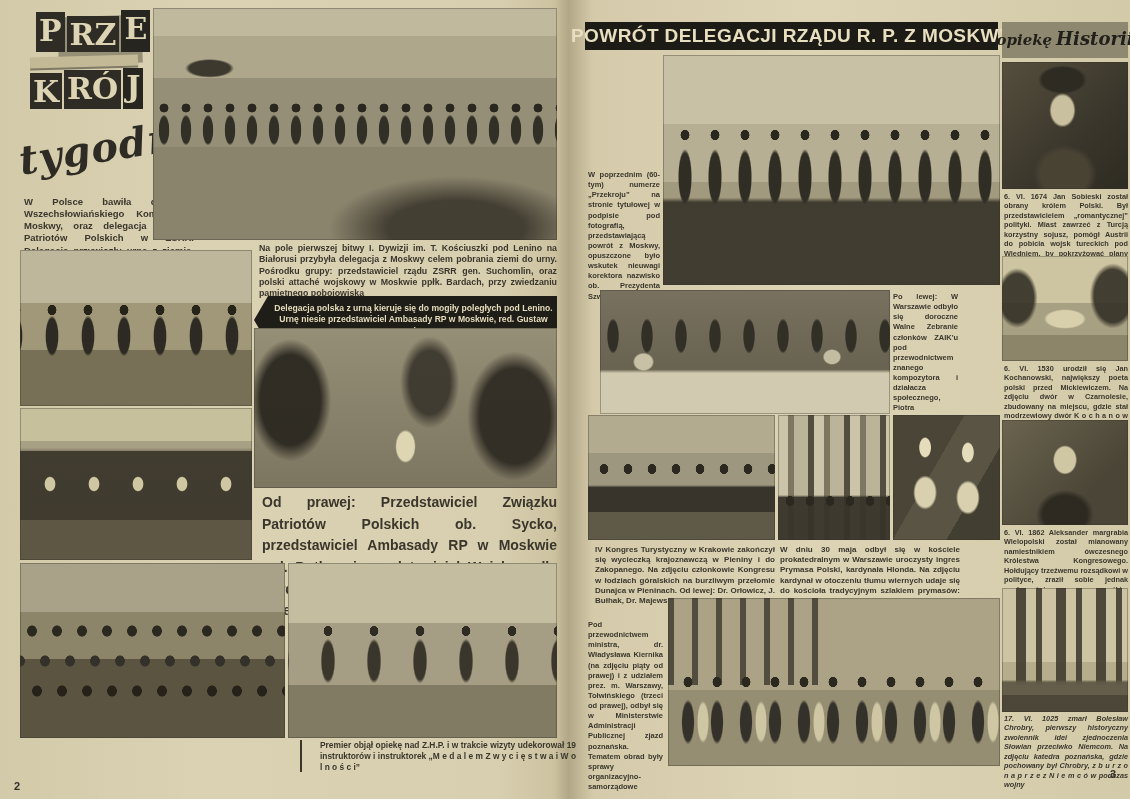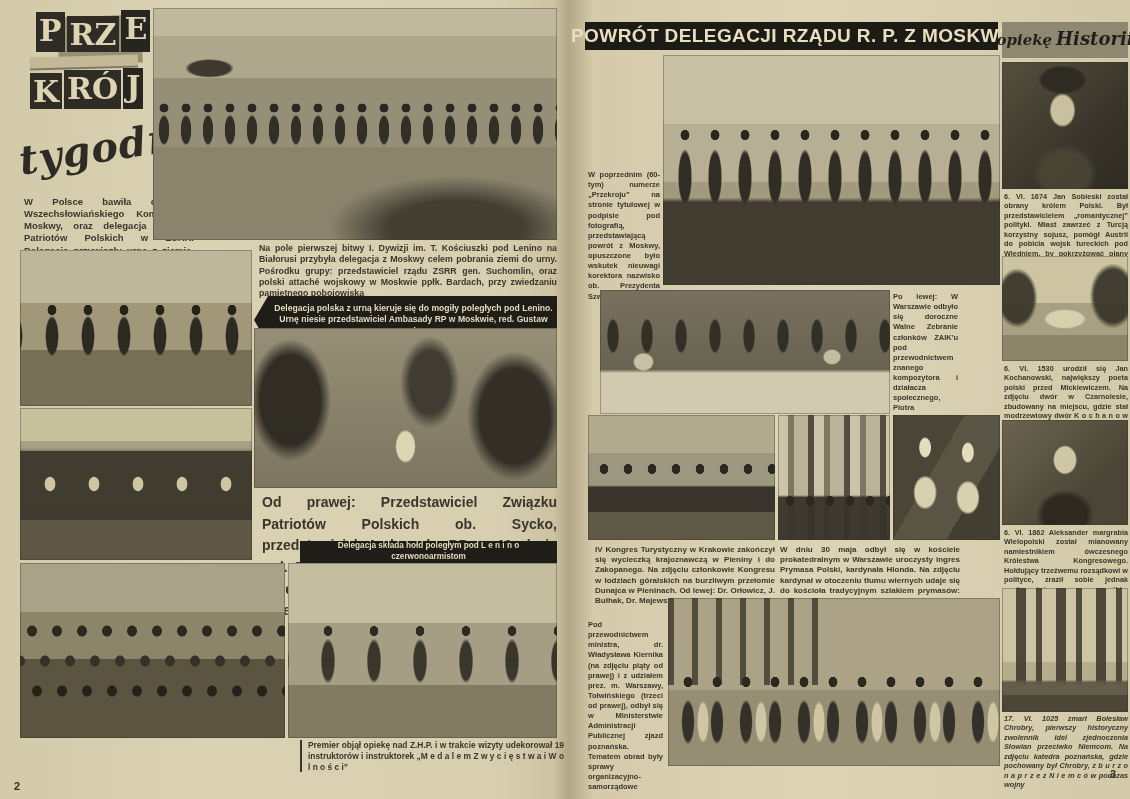--- a/index.html
+++ b/index.html
@@ -26,21 +26,21 @@
   .logo-r2 span:nth-child(1){margin-top:3px;} .logo-r2 span:nth-child(3){background:#27251f;margin-top:-2px;}
   .script-week{left:18px;top:122px;width:190px;font-family:"DejaVu Serif",serif;font-style:italic;font-weight:700;
     font-size:40px;color:#2e2b24;transform:rotate(-9deg);letter-spacing:1px;}
   .intro{left:24px;top:196px;width:170px;font-size:9.5px;}
   .cap-top{left:259px;top:243px;width:298px;font-size:8.8px;}
   .banner1{left:254px;top:296px;width:303px;height:48px;font-size:8.6px;
     clip-path:polygon(0 50%,14px 0,100% 0,100% 100%,14px 100%);padding-left:16px;box-sizing:border-box;}
   .cap-mid{left:262px;top:492px;width:295px;font-size:14px;line-height:1.55;}
   .banner2{left:300px;top:541px;width:257px;height:22px;font-size:8.2px;}
   .cap-bl{left:24px;top:740px;width:258px;font-size:8.4px;border-left:2px solid #3a362c;padding-left:6px;}
-  .cap-br{left:300px;top:740px;width:256px;font-size:8.4px;border-left:2px solid #3a362c;padding-left:6px;}
+  .cap-br{left:300px;top:740px;width:256px;font-size:8.4px;border-left:2px solid #3a362c;padding-left:18px;}
   .pagenum{font-size:11px;font-weight:700;color:#33302a;}
 
   
   .headline{left:585px;top:22px;width:413px;height:28px;background:#1d1b16;color:#e8dfc0;
     display:flex;align-items:center;justify-content:center;font-weight:700;font-size:19px;letter-spacing:.4px;white-space:nowrap;}
   .hist-head{left:1002px;top:22px;width:126px;height:36px;background:#8f8871;color:#211f1a;
     display:flex;align-items:baseline;justify-content:center;gap:4px;padding-top:6px;box-sizing:border-box;}
   .hist-head .s1{font-family:"DejaVu Serif",serif;font-style:italic;font-weight:700;font-size:15px;}
   .hist-head .s2{font-family:"DejaVu Serif",serif;font-style:italic;font-weight:700;font-size:18px;}
   .hist-txt{width:124px;font-size:7.3px;font-weight:700;text-align:justify;line-height:1.3;color:#3a362c;}
@@ -188,23 +188,20 @@
   <div class="photo ph-field" style="left:153px;top:8px;width:404px;height:232px;"></div>
   <div class="abs cap-top cap">Na pole pierwszej bitwy I. Dywizji im. T. Kościuszki pod Lenino na Białorusi przybyła delegacja z Moskwy celem pobrania ziemi do urny. Pośrodku grupy: przedstawiciel rządu ZSRR gen. Suchomlin, oraz polski attaché wojskowy w Moskwie ppłk. Bardach, przy zwiedzaniu pamiętnego pobojowiska</div>
   <div class="abs banner banner1">
       <div class="txt">Delegacja polska z urną kieruje się do mogiły poległych pod Lenino. Urnę niesie przedstawiciel Ambasady RP w Moskwie, red. Gustaw Butlow</div>
     </div>
 
   <div class="photo ph-walk" style="left:20px;top:250px;width:232px;height:156px;"></div>
   <div class="photo ph-ruins" style="left:20px;top:408px;width:232px;height:152px;"></div>
   <div class="photo ph-urn" style="left:254px;top:328px;width:303px;height:160px;"></div>
   <div class="abs cap-mid cap">Od prawej: Przedstawiciel Związku Patriotów Polskich ob. Sycko, przedstawiciel Ambasady RP w Moskwie red. Butlow, i przedstawiciel Wojska ppłk. Bardach, zapełniają urnę ziemią z mogiły poległych żołnierzy I-szej Dywizji</div>
-  <div class="abs banner banner2">
-      <div class="txt">Delegacja składa hołd poległym pod  L e n i n o  czerwonoarmistom</div>
-    </div>
 
   <div class="photo ph-crowd" style="left:20px;top:563px;width:265px;height:175px;"></div>
   <div class="photo ph-medal" style="left:288px;top:563px;width:269px;height:175px;"></div>
   <div class="abs cap-br cap">Premier objął opiekę nad Z.H.P. i w trakcie wizyty udekorował 19 instruktorów i instruktorek „M e d a l e m  Z w y c i ę s t w a  i  W o l n o ś c i”</div>
   <div class="abs pagenum" style="left:14px;top:780px;">2</div>
 
   <div class="abs headline">POWRÓT DELEGACJI RZĄDU R. P. Z MOSKWY</div>
 
   <div class="abs colTxt" style="left:588px;top:170px;width:72px;">W poprzednim (60-tym) numerze „Przekroju” na stronie tytułowej w podpisie pod fotografią, przedstawiającą powrót z Moskwy, opuszczone było wskutek nieuwagi korektora nazwisko ob. Prezydenta Szwalbego.</div>
   <div class="photo ph-tarmac" style="left:663px;top:55px;width:337px;height:230px;"></div>

